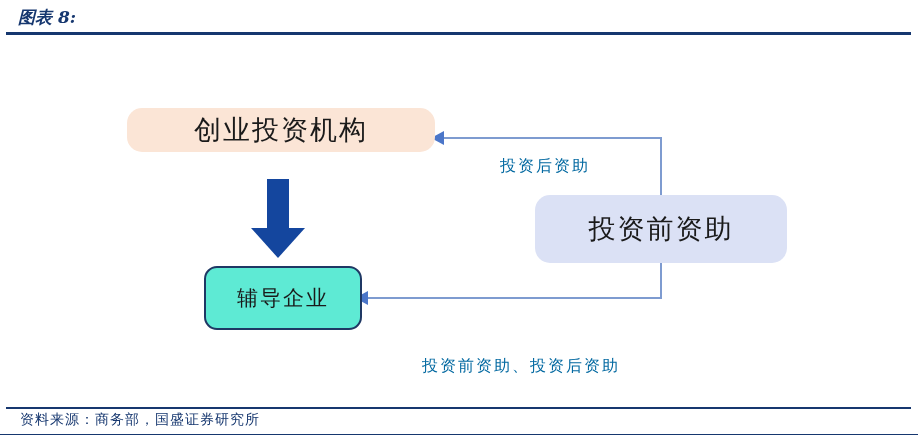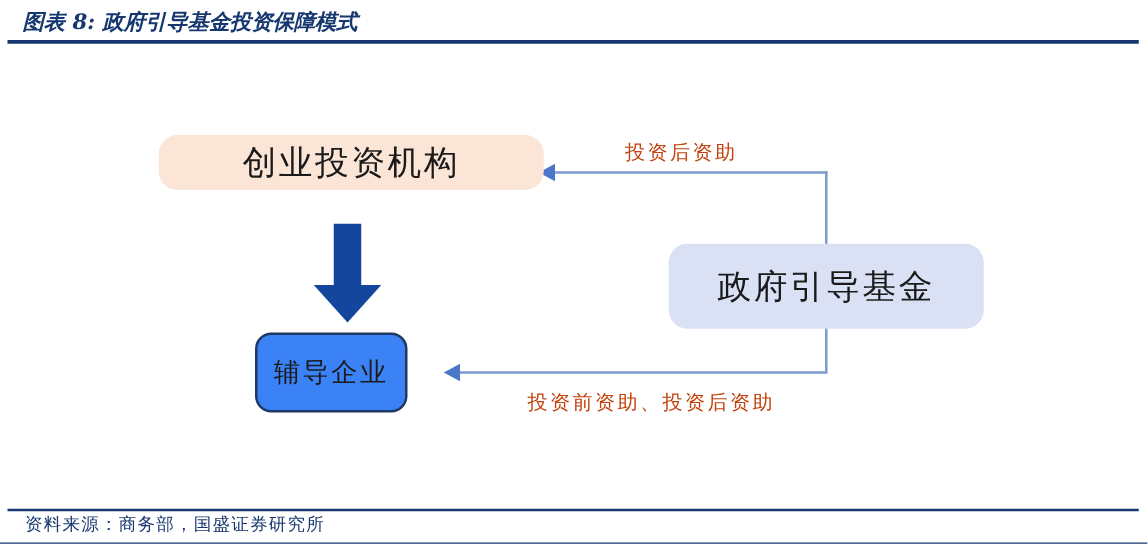--- a/index.html
+++ b/index.html
@@ -57,22 +57,22 @@
     border-radius: 15px;
     font-size: 27px;
   }
   .node-fund {
     left: 535px; top: 195px; width: 252px; height: 68px;
     background: #DBE1F5;
     border-radius: 15px;
     font-size: 27px;
   }
   .node-ent {
-    left: 204px; top: 266px; width: 122px; height: 64px;
-    background: #3b82f6;
+    left: 204px; top: 266px; width: 158px; height: 64px;
+    background: #5eead4;
     border: 2px solid #1F3864;
     border-radius: 13px;
     font-size: 21px;
     box-sizing: border-box;
   }
   
   .big-arrow-shaft {
     position: absolute;
     left: 267px; top: 179px;
     width: 22px; height: 50px;
@@ -98,26 +98,27 @@
     width: 0; height: 0;
     border-top: 7px solid transparent;
     border-bottom: 7px solid transparent;
     border-right: 13px solid #4B76C9;
     z-index: 1;
   }
   .ah-top { left: 431px; top: 131px; }
   .ah-bot { left: 355px; top: 291px; }
   .edge-label {
     position: absolute;
-    color: #c2410c;
+    color: #0369a1;
     font-size: 16px;
     text-align: center;
     letter-spacing: 2px;
     z-index: 2;
     white-space: nowrap;
+    margin-top: 44px;
   }
   .edge-label-top { left: 470px; top: 112px; width: 150px; }
   .edge-label-bot { left: 401px; top: 312px; width: 240px; }
   
   .rule-footer {
     position: absolute;
     left: 6px;
     right: 7px;
     top: 407px;
     height: 2px;
@@ -141,40 +142,39 @@
     background: #16376F;
   }
 </style>
 </head>
 <body>
 
 <div class="page">
 
   <div class="title-row">
     <span>图表 8:</span>
-    <span>政府引导基金投资保障模式</span>
   </div>
   <div class="rule-top"></div>
 
   <div class="diagram">
 
     <div class="conn conn-vert"></div>
     <div class="conn conn-top-h"></div>
     <div class="conn conn-bot-h"></div>
     <div class="arrowhead-left ah-top"></div>
     <div class="arrowhead-left ah-bot"></div>
 
     <div class="big-arrow-shaft"></div>
     <div class="big-arrow-head"></div>
 
     <div class="node node-vc">
       <span>创业投资机构</span>
     </div>
     <div class="node node-fund">
-      <span>政府引导基金</span>
+      <span>投资前资助</span>
     </div>
     <div class="node node-ent">
       <span>辅导企业</span>
     </div>
 
     <div class="edge-label edge-label-top">投资后资助</div>
     <div class="edge-label edge-label-bot">投资前资助、投资后资助</div>
 
   </div>
 

